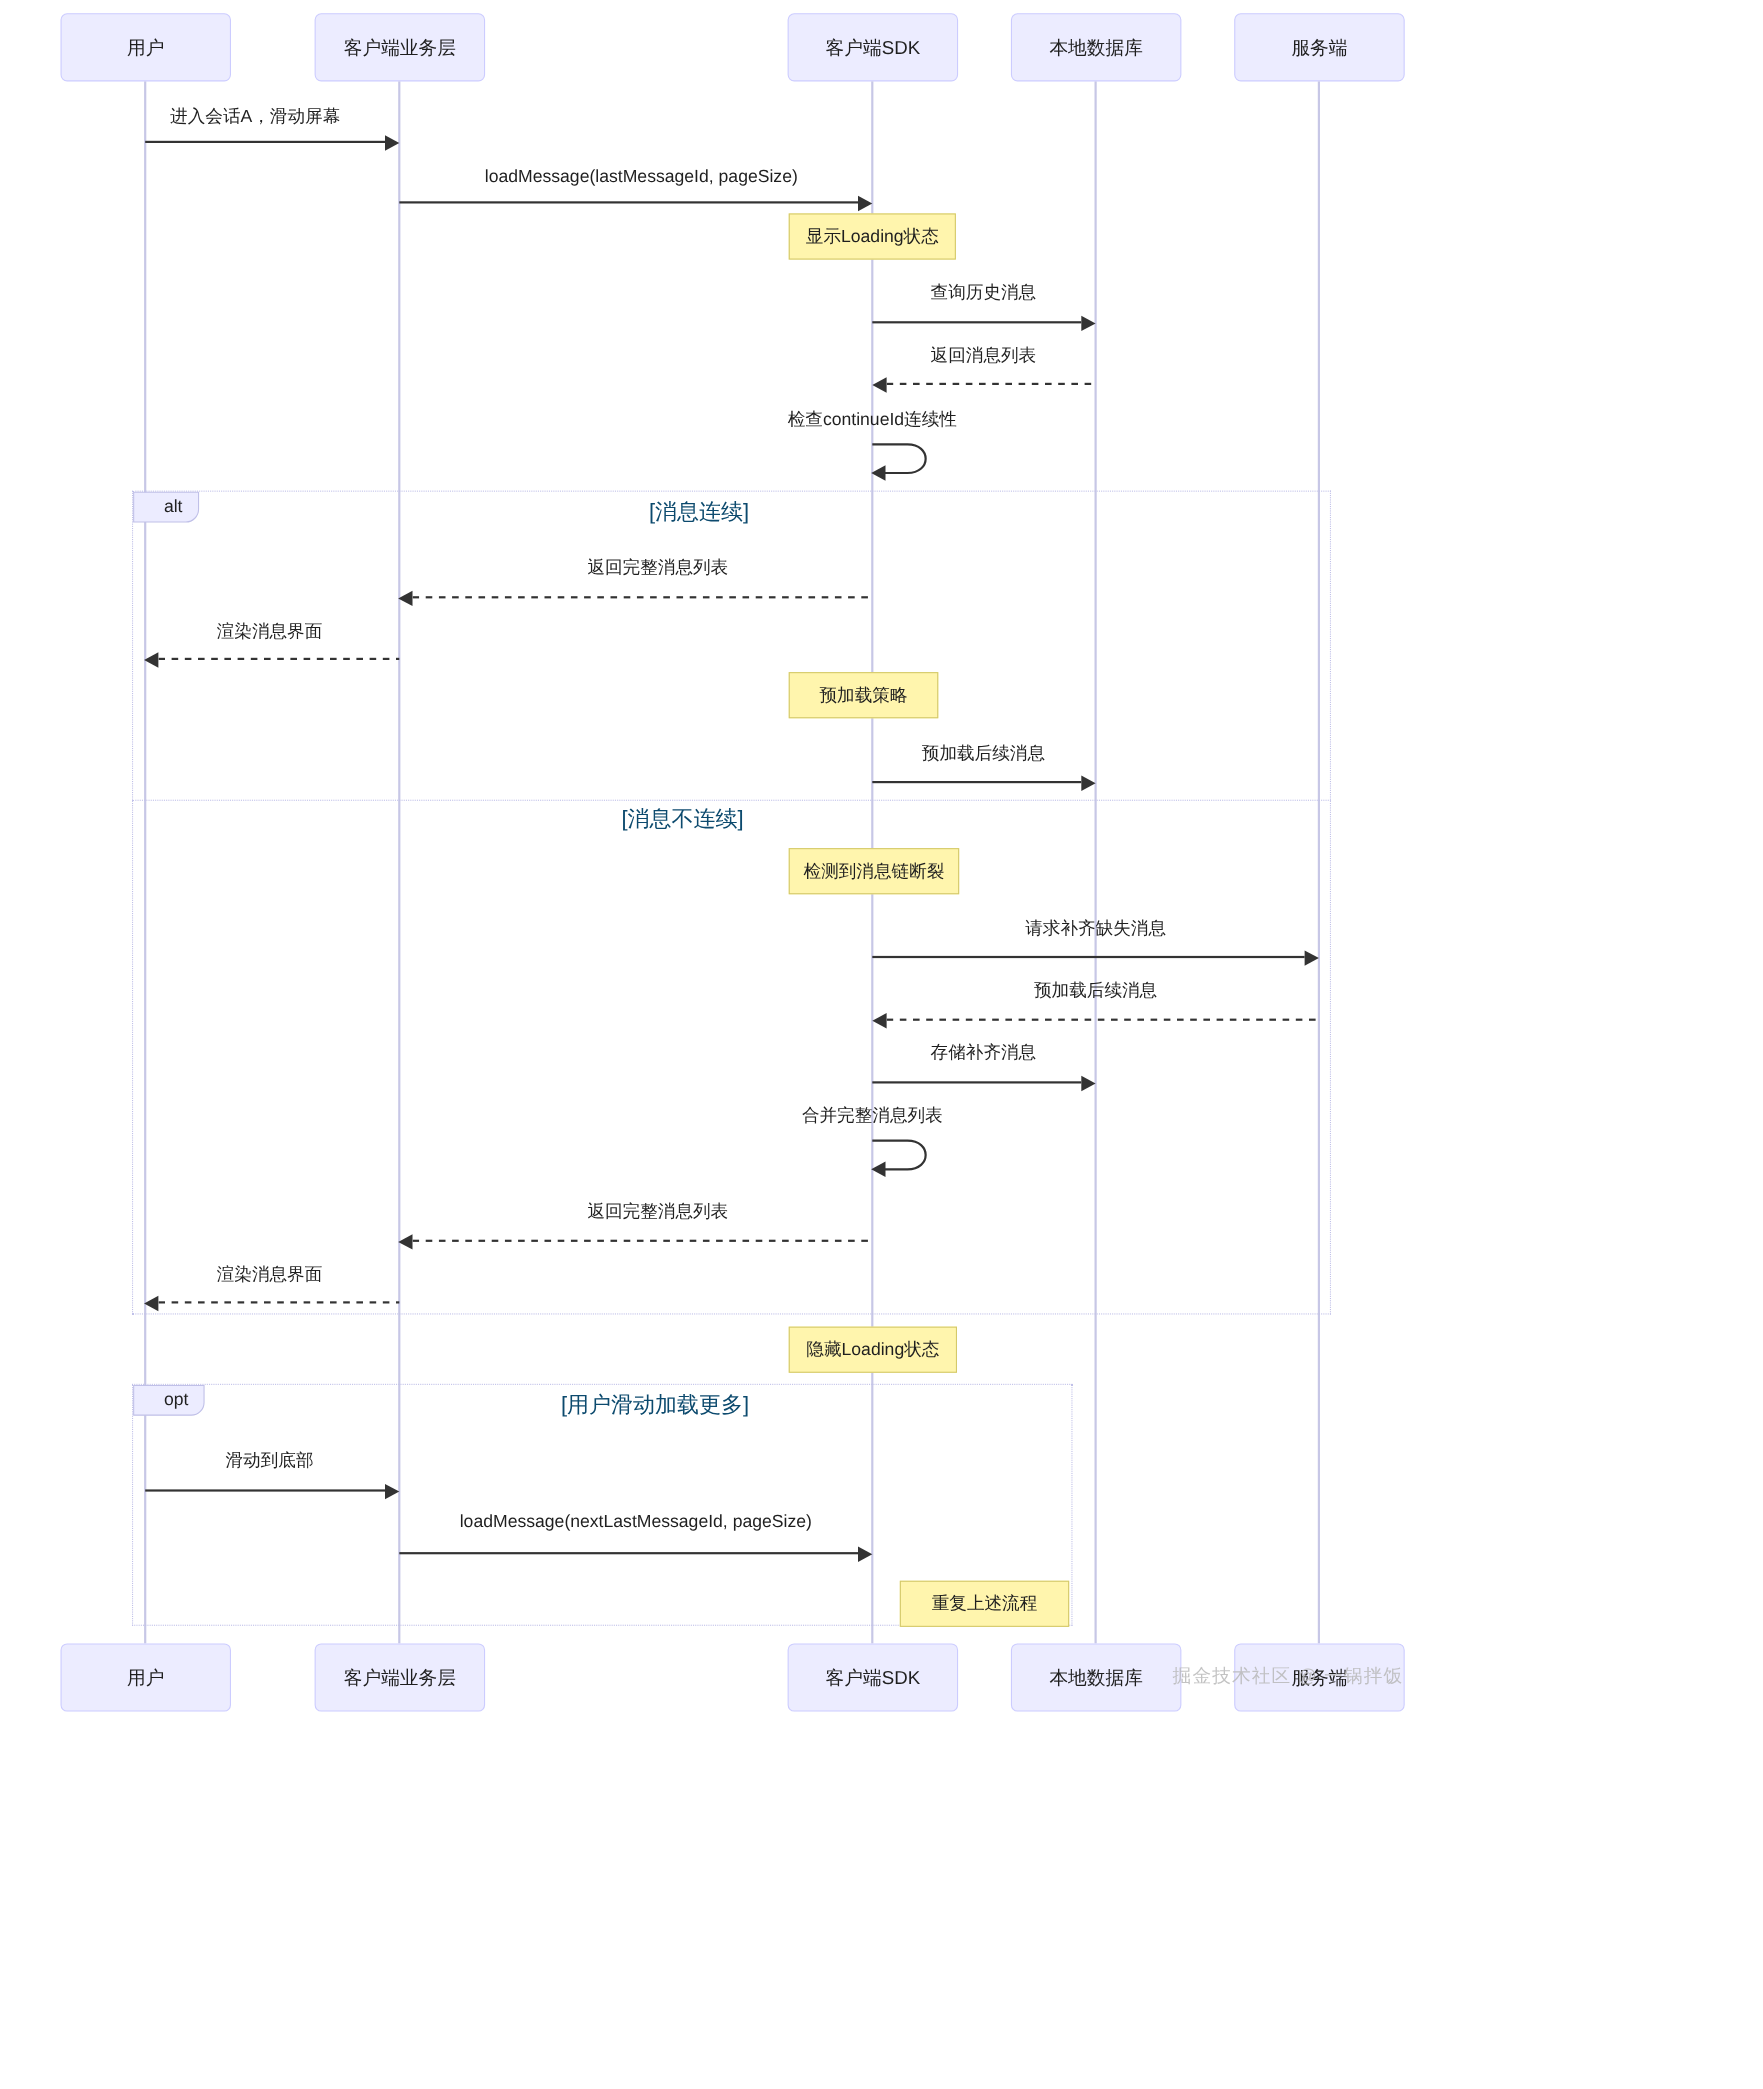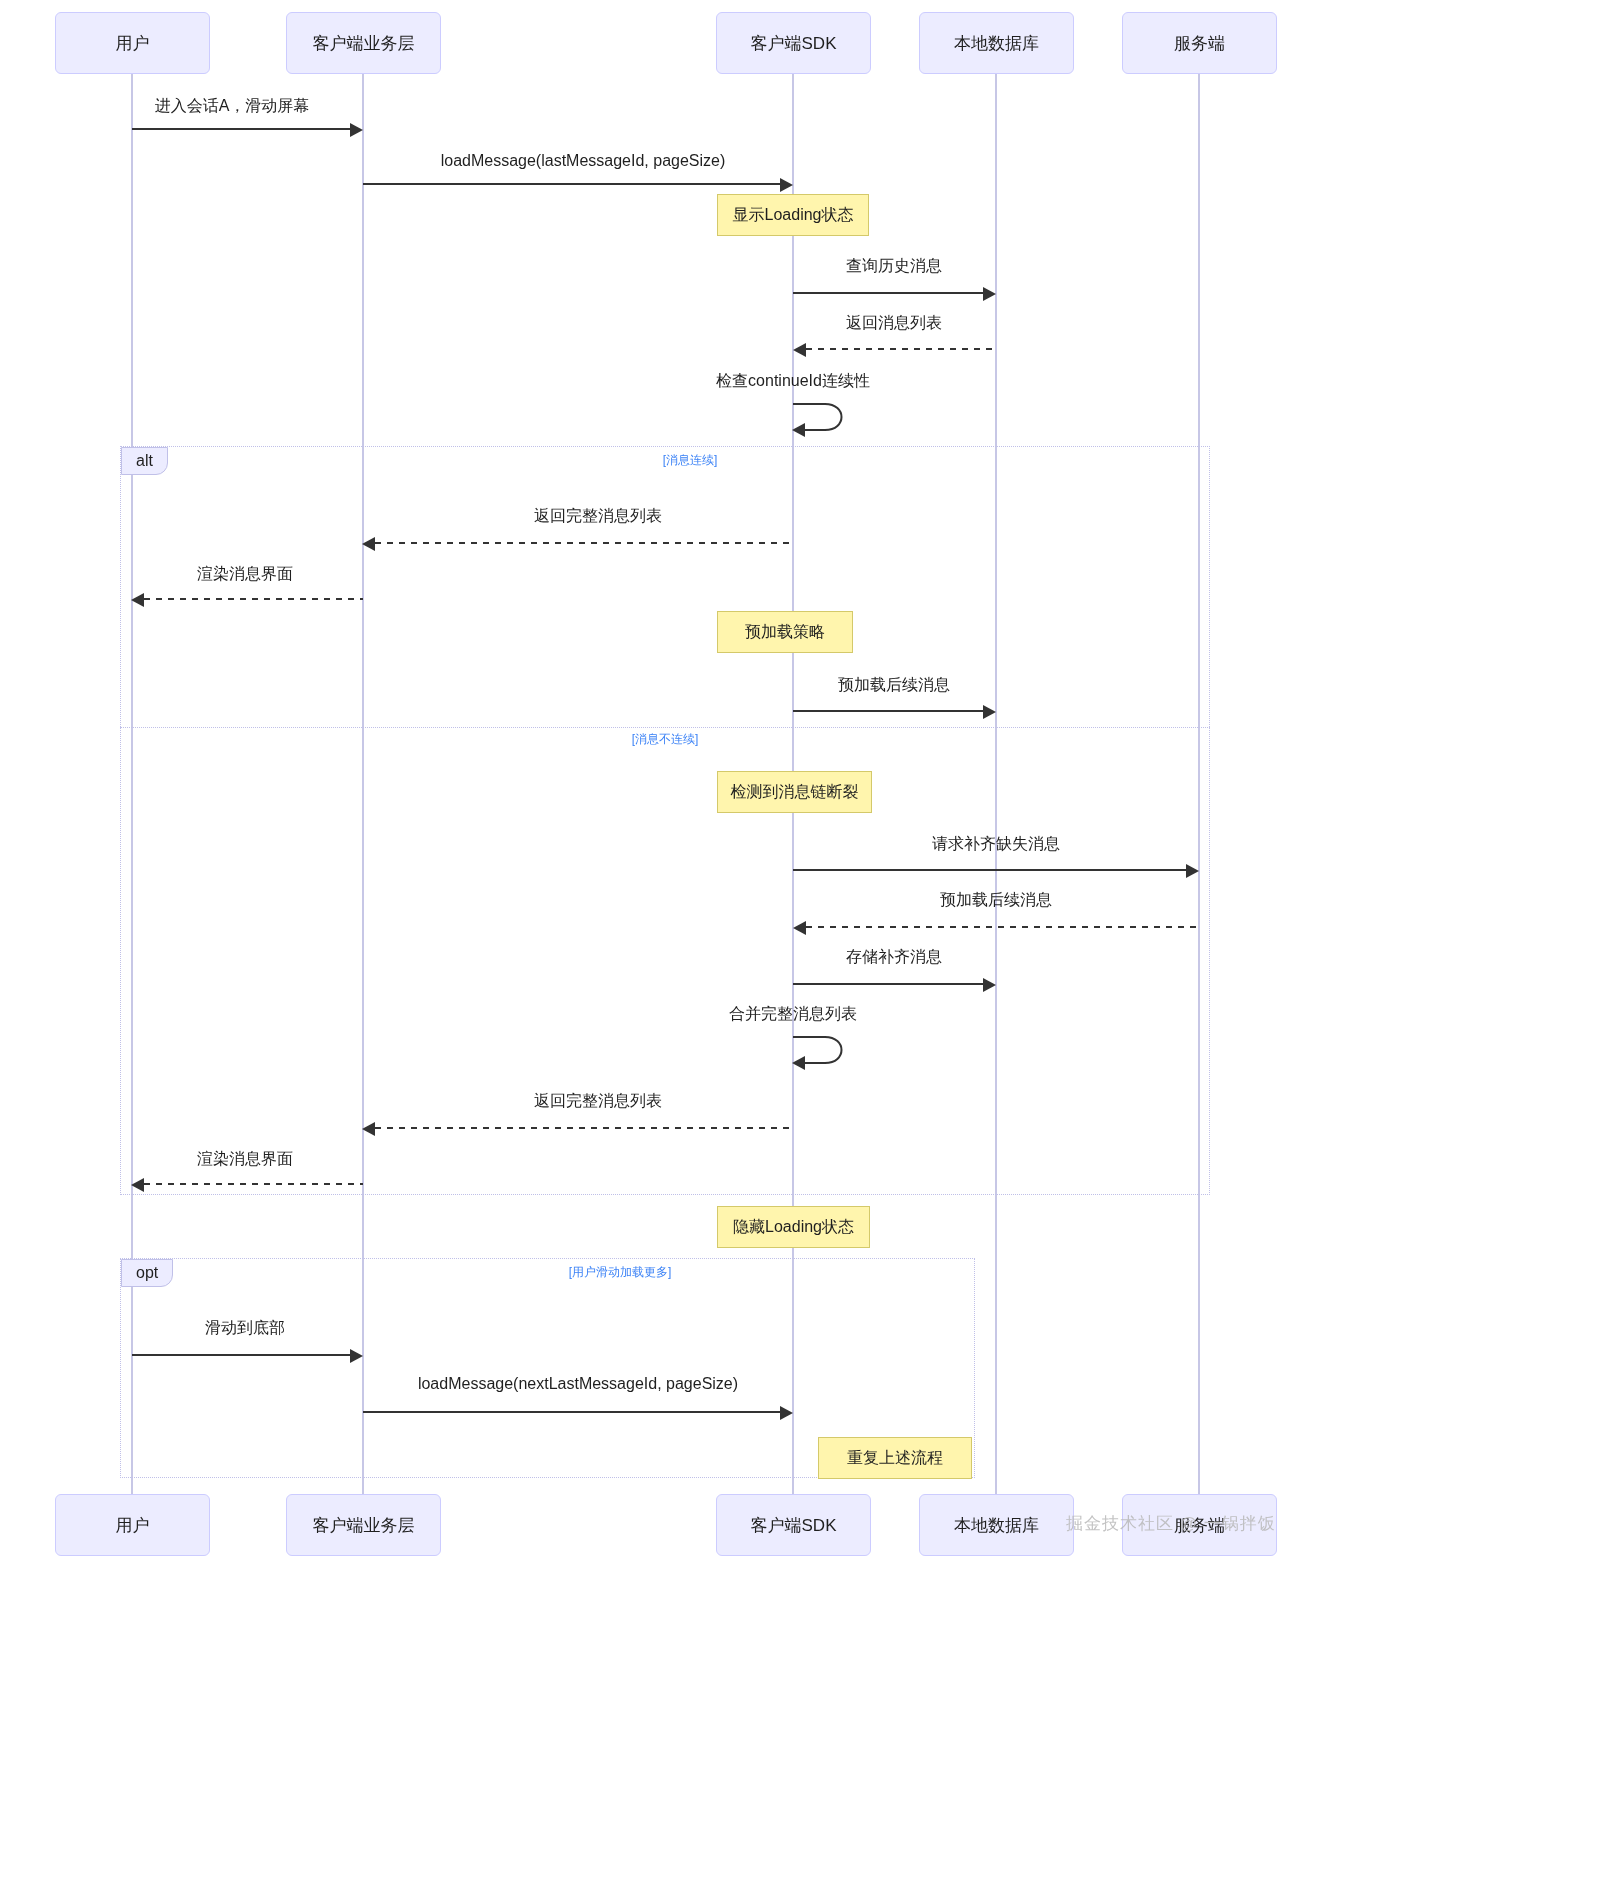--- a/index.html
+++ b/index.html
@@ -41,25 +41,25 @@
     position:absolute;background:#FFF5AD;border:1px solid #D4C96A;
     display:flex;align-items:center;justify-content:center;
     font-size:16px;color:#1f1f1f;white-space:nowrap;box-sizing:border-box;
     padding:0 16px;height:42px;
   }
 
   
   .fragment{position:absolute;border:1px dotted #C0C0E8;box-sizing:border-box;background:transparent;}
   .frag-tab{
     position:absolute;background:#ECECFF;border:1px solid #C0C0E8;
-    font-size:16px;color:#1f1f1f;padding:3px 14px 3px 14px;
+    font-size:16px;color:#1f1f1f;padding:3px 14px 3px 27px;
     border-bottom-right-radius:12px;line-height:1.25;
   }
   .frag-cond{
-    position:absolute;font-size:12px;color:#3b82f6;white-space:nowrap;text-align:center;
+    position:absolute;font-size:20px;color:#0c4a6e;white-space:nowrap;
   }
   .frag-divider{
     position:absolute;height:0;border-top:1px dotted #C0C0E8;
   }
 
   .watermark{
     position:absolute;font-size:17px;color:#b9b9b9;white-space:nowrap;
     opacity:.85;letter-spacing:1px;
   }
 </style>

